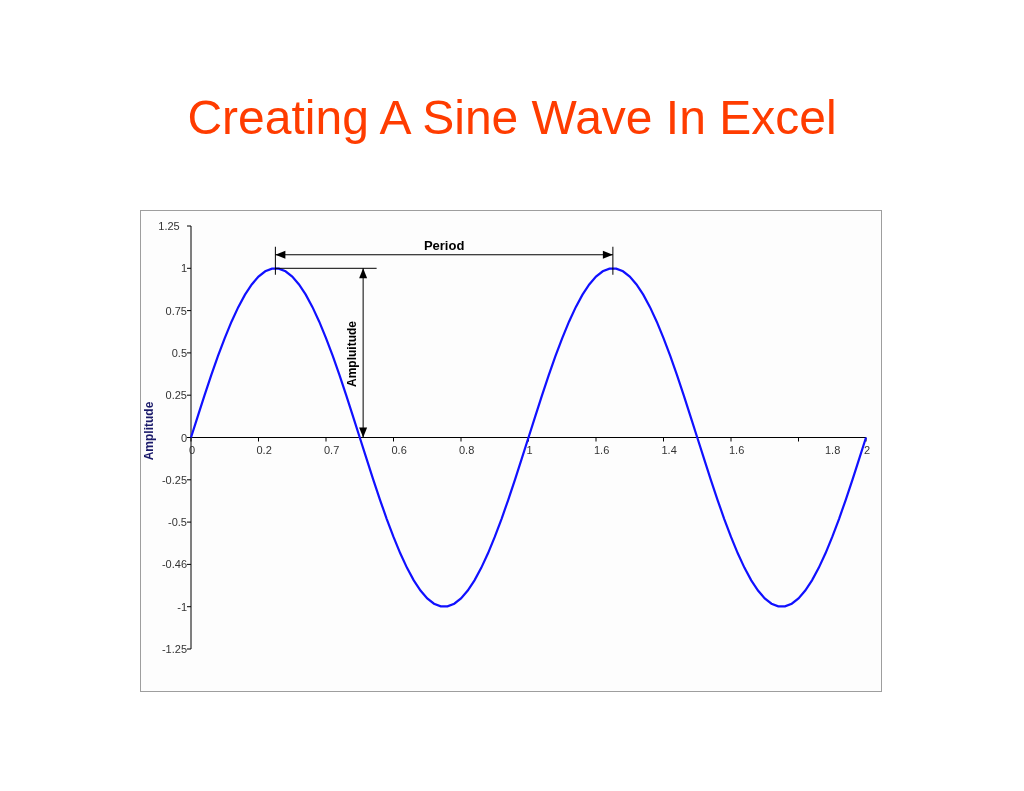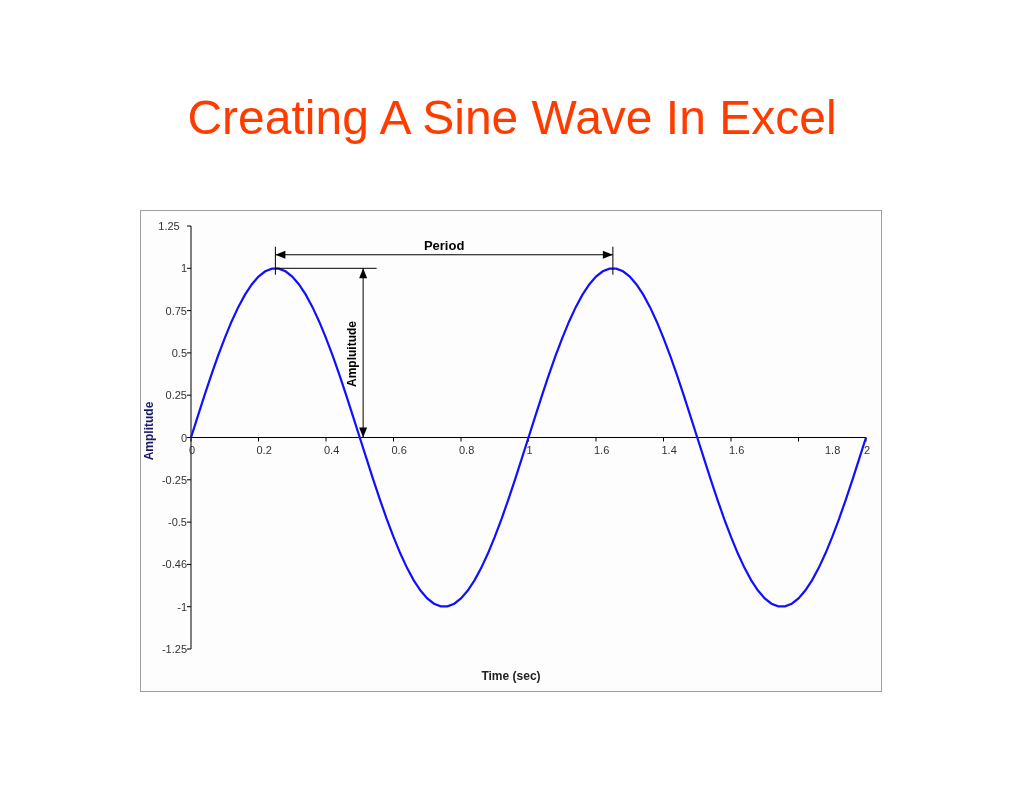--- a/index.html
+++ b/index.html
@@ -141,21 +141,20 @@
 <body>
 
 <div class="page">
   <h1 class="title">Creating A Sine Wave In Excel</h1>
 
   <div class="chart-frame">
     <div class="chart-inner">
       <div class="ylabel">
         <span>Amplitude</span>
       </div>
-      <div class="xlabel">Time (sec)</div>
 
       <div class="plot" id="plot">
         <svg class="curve" id="svg">
             <line x1="0" y1="423" x2="0" y2="0" class="axis-line"></line>
             <line x1="0" y1="211.5" x2="675" y2="211.5" class="axis-line"></line>
             <line x1="-4" y1="423" x2="0" y2="423" class="tick-line"></line>
             <line x1="-4" y1="380.7" x2="0" y2="380.7" class="tick-line"></line>
             <line x1="-4" y1="338.4" x2="0" y2="338.4" class="tick-line"></line>
             <line x1="-4" y1="296.1" x2="0" y2="296.1" class="tick-line"></line>
             <line x1="-4" y1="253.79999999999998" x2="0" y2="253.79999999999998" class="tick-line"></line>
@@ -195,21 +194,21 @@
           <div class="ytick" style="top: 296.1px;">-0.5</div>
           <div class="ytick" style="top: 253.8px;">-0.25</div>
           <div class="ytick" style="top: 211.5px;">0</div>
           <div class="ytick" style="top: 169.2px;">0.25</div>
           <div class="ytick" style="top: 126.9px;">0.5</div>
           <div class="ytick" style="top: 84.6px;">0.75</div>
           <div class="ytick" style="top: 42.3px;">1</div>
           <div class="ytick" style="top: 0px; text-align: center;">1.25</div>
           <div class="xtick" style="left: 0px;">0</div>
           <div class="xtick" style="left: 67.5px;">0.2</div>
-          <div class="xtick" style="left: 135px;">0.4</div>
+          <div class="xtick" style="left: 135px;">0.7</div>
           <div class="xtick" style="left: 202.5px;">0.6</div>
           <div class="xtick" style="left: 270px;">0.8</div>
           <div class="xtick" style="left: 337.5px;">1</div>
           <div class="xtick" style="left: 405px;">1.6</div>
           <div class="xtick" style="left: 472.5px;">1.4</div>
           <div class="xtick" style="left: 540px;">1.6</div>
           <div class="xtick" style="left: 592px; margin-left: 44px;">1.8</div>
           <div class="xtick" style="left: 675px;">2</div>
         </div>
     </div>

